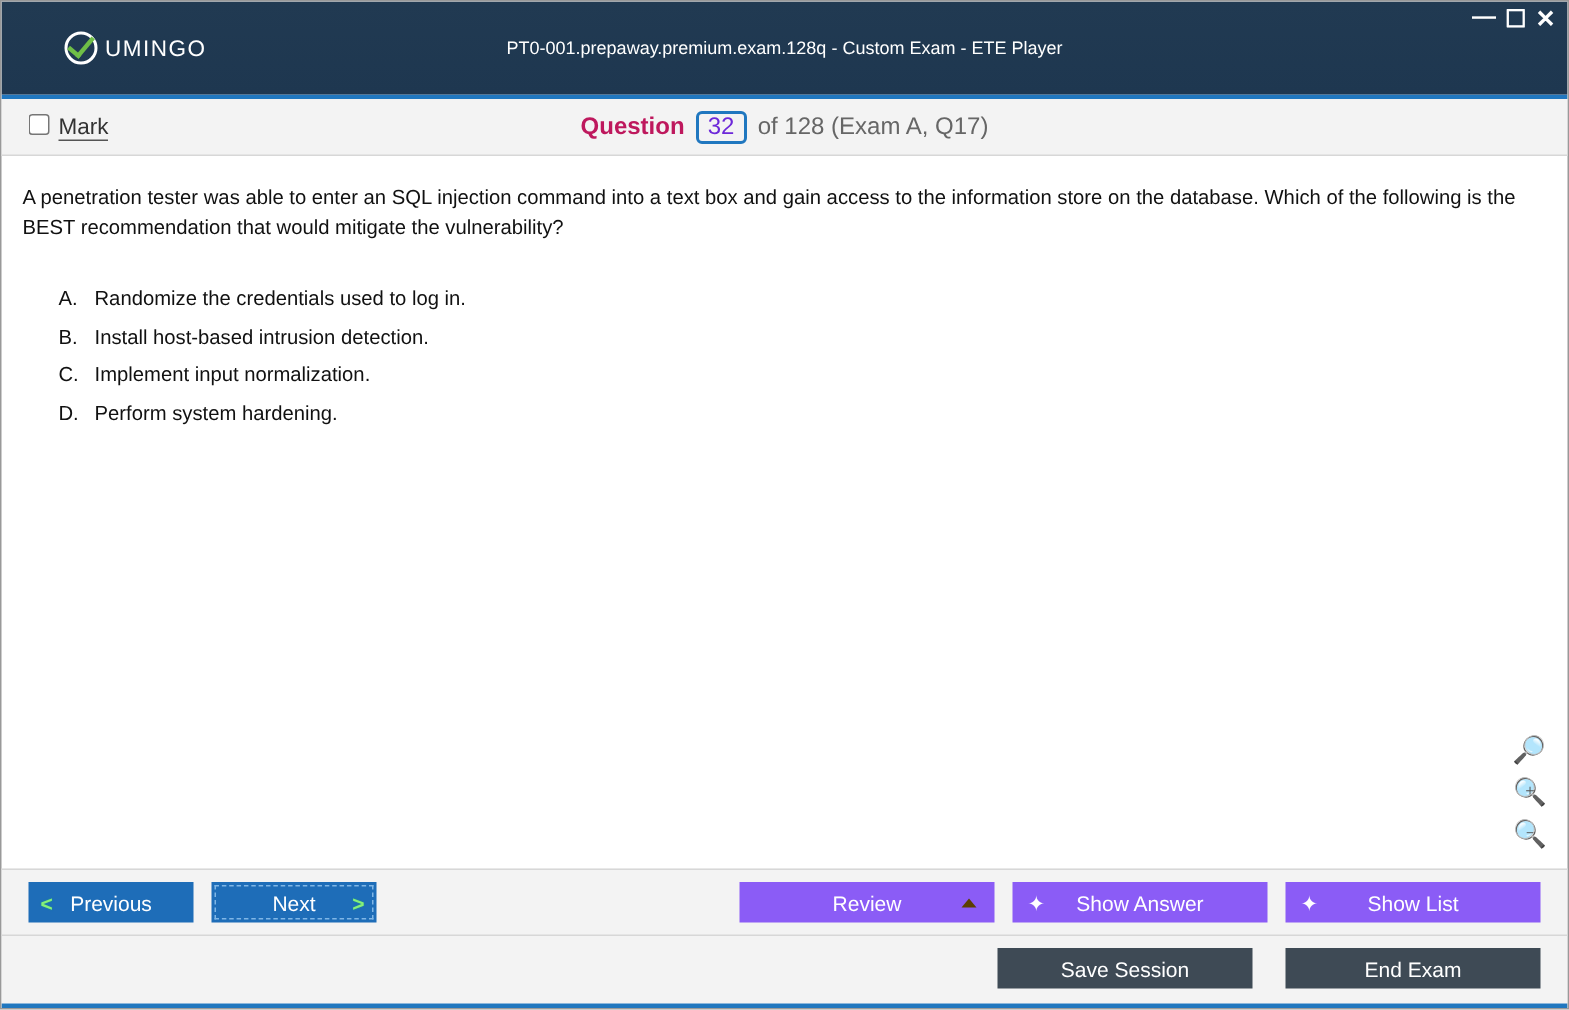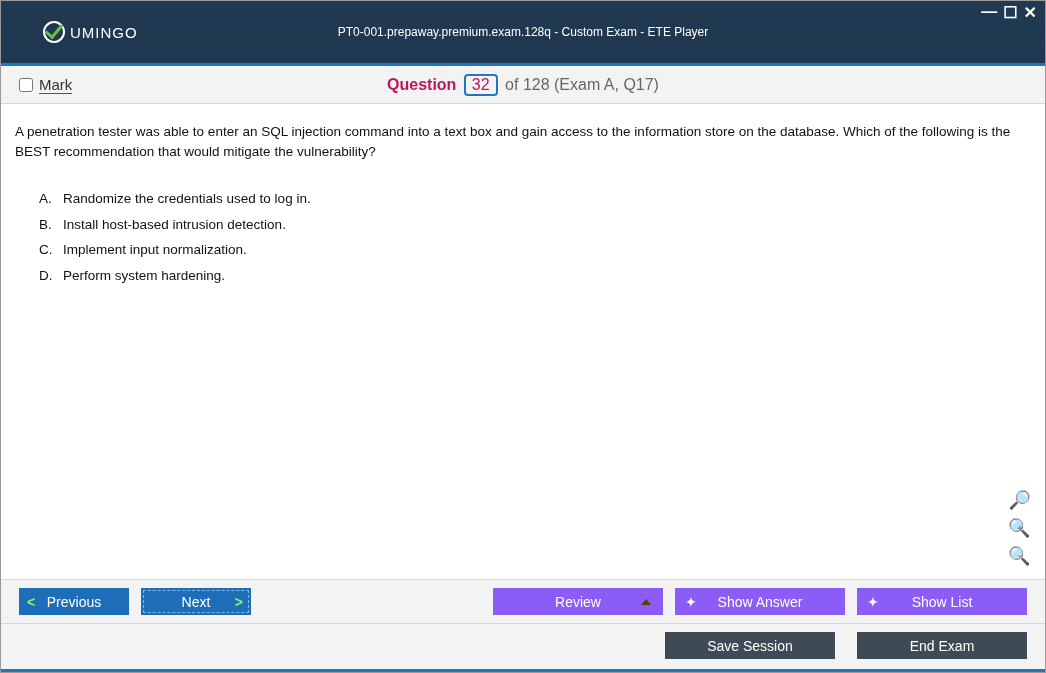--- a/index.html
+++ b/index.html
@@ -72,40 +72,39 @@
   background: #f3f3f3;
   border-bottom: 1px solid #d7d7d7;
   height: 38px;
   display: flex;
   align-items: center;
   padding: 0 18px;
   position: relative;
 }
 .mark-wrap {
   display: flex;
-  align-items: center;
   font-size: 15px;
   color: #333;
 }
 .mark-wrap input { width: 14px; height: 14px; margin-right: 6px; }
 .mark-wrap label { border-bottom: 1px solid #555; }
 .q-center {
   position: absolute;
   left: 0; right: 0;
   text-align: center;
   font-size: 16px;
   color: #666;
 }
 .q-center .qlabel { color: #be185d; font-weight: 700; }
 .q-num-box {
   display: inline-block;
   border: 2px solid #2077bf;
   border-radius: 4px;
   padding: 0 6px;
-  color: #be185d;
+  color: #6d28d9;
   font-weight: 500;
   margin: 0 3px;
 }
 .content {
   flex: 1;
   padding: 18px 14px 10px 14px;
   font-size: 13.5px;
   color: #111;
   line-height: 1.45;
   position: relative;

